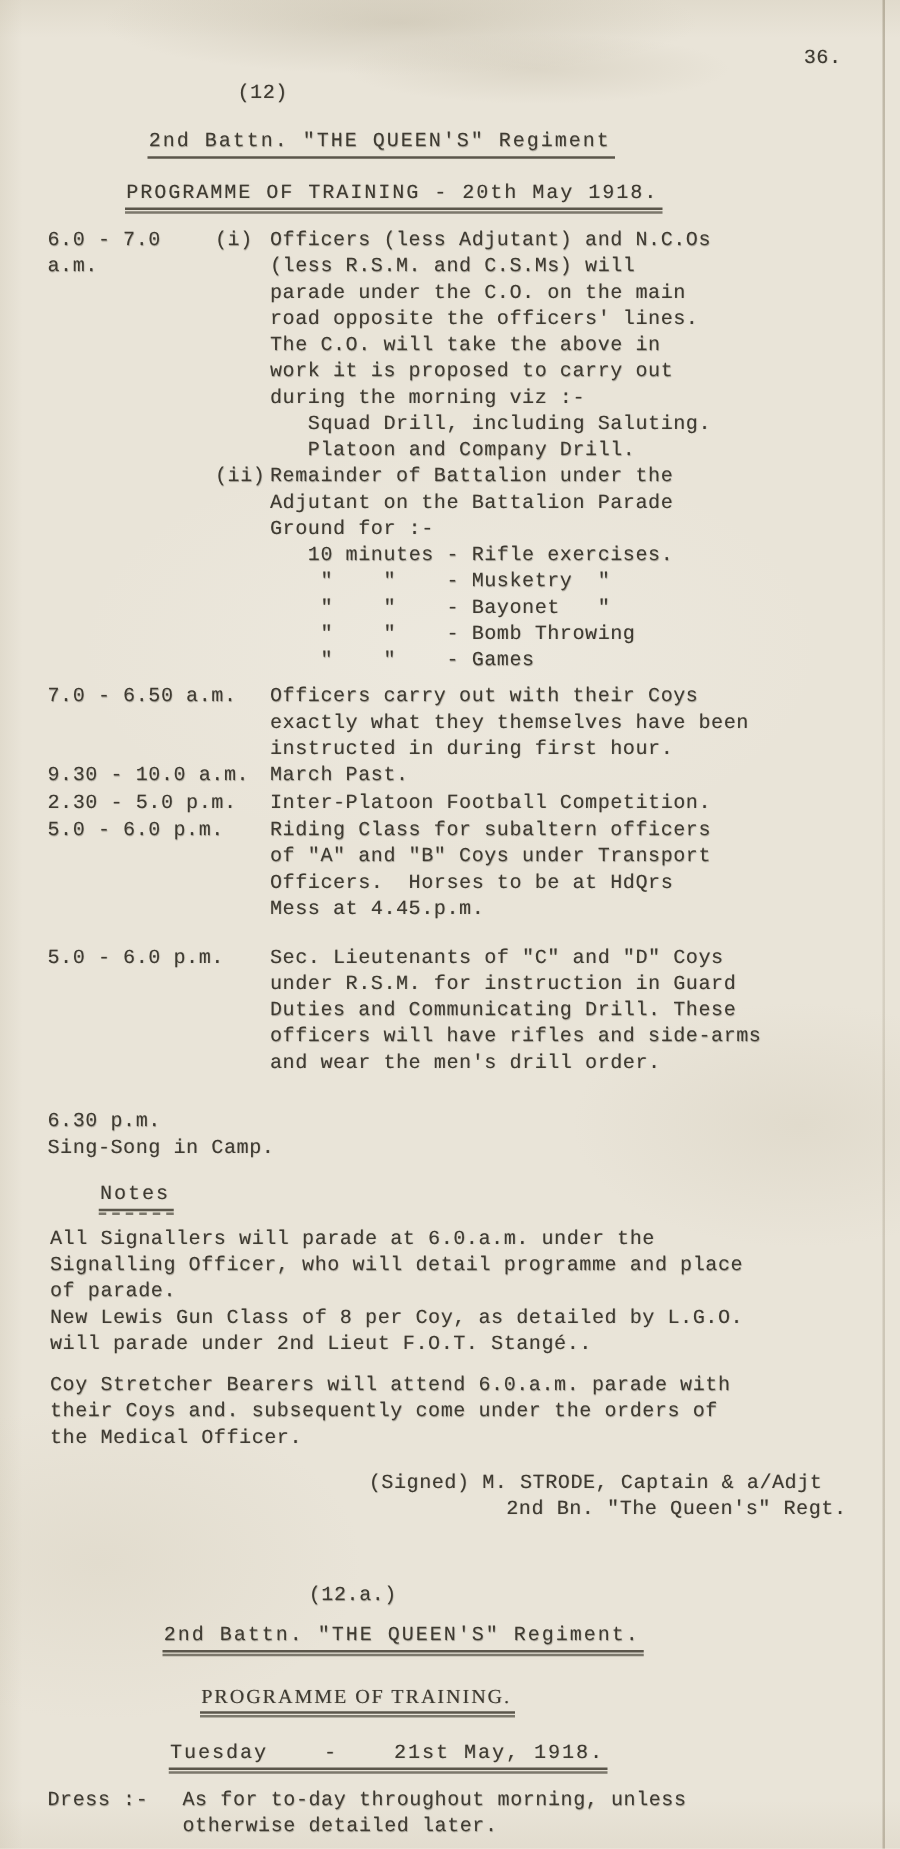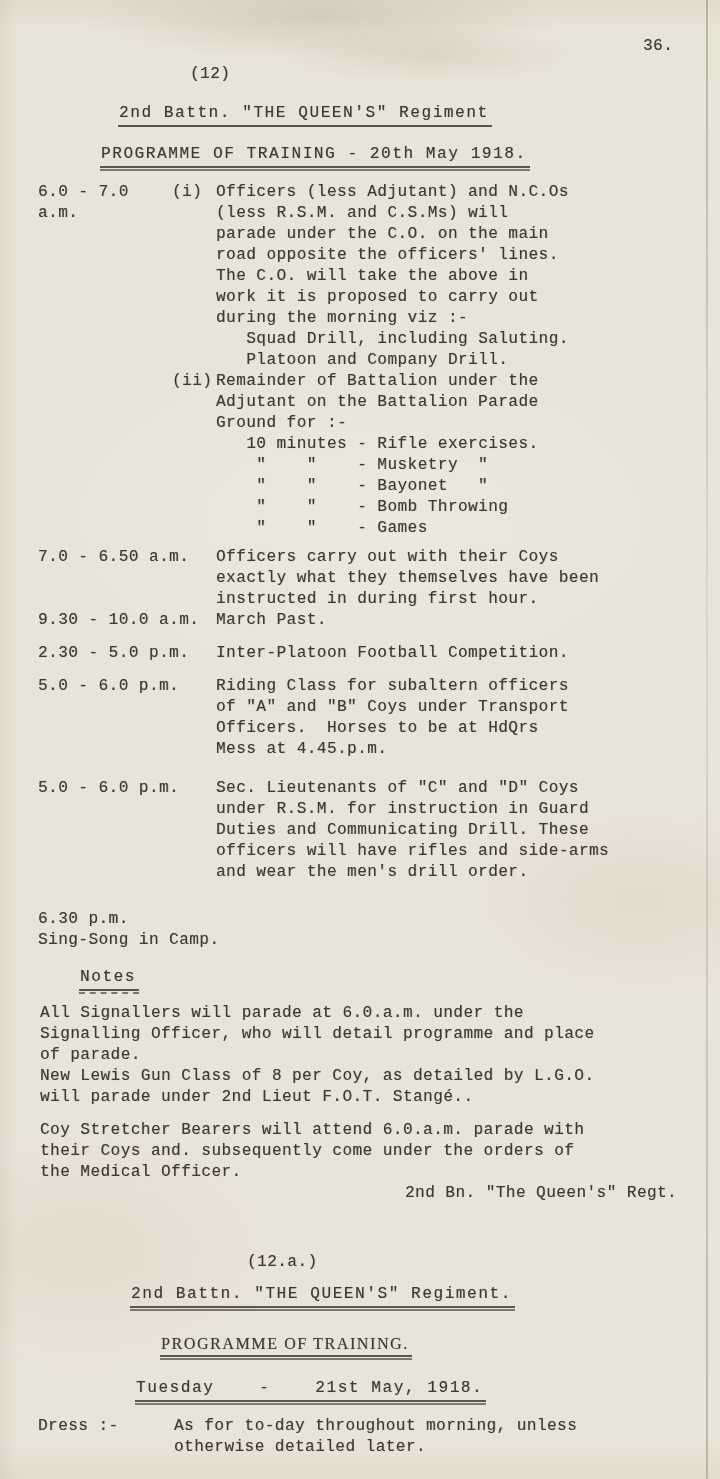--- a/index.html
+++ b/index.html
@@ -42,32 +42,32 @@
   .h-title1{margin:18px 0 0 80px;}
   .h-sub1{margin:17px 0 0 62px;text-decoration:underline;}
   .row{display:flex;align-items:flex-start;justify-content:flex-end;}
   .row .time{width:178px;flex:none;}
   .row .body{flex:1;}
   .row-first{margin-top:14px;}
   .row-first .time{width:134px;flex:none;}
   .subitem{display:flex;align-items:flex-start;}
   .subitem .sub-label{width:44px;flex:none;}
   .subitem .sub-text{flex:1;}
-  .mt8{margin-top:8px;} .mt0{margin-top:0;} .mt12{margin-top:12px;}
+  .mt8{margin-top:8px;} .mt0{margin-top:0;} .mt12{margin-top:1px;}
   .mt14{margin-top:26px;flex-direction:column;} .mt18{margin-top:18px;}
   .notes-head{margin:16px 0 0 41px;}
   .para{margin-top:12px;margin-left:2px;}
   .para2{margin-top:0;margin-left:2px;}
   .sig1{margin:15px 0 0 257px;}
   .sig2{margin:0 0 0 367px;}
   .sec-num2{margin:48px 0 0 209px;}
   .h-title2{margin:11px 0 0 92px;}
   .h-sub2{margin:25px 0 0 122px;font-family:Liberation Serif, serif;}
   .h-date{margin:21px 0 0 97px;}
-  .dress{display:flex;margin-top:14px;gap:28px;}
+  .dress{display:flex;margin-top:14px;}
   .dress .dress-label{width:108px;flex:none;}
   .dress .dress-body{flex:1;}
 </style>
 </head>
 <body>
 
 <div class="page">
   <div class="page-edge"></div>
 
   <div class="page-num">36.</div>
@@ -150,20 +150,21 @@
 
   <div class="para pre">All Signallers will parade at 6.0.a.m. under the
 Signalling Officer, who will detail programme and place
 of parade.</div>
   <div class="para2 pre">New Lewis Gun Class of 8 per Coy, as detailed by L.G.O.
 will parade under 2nd Lieut F.O.T. Stangé..</div>
   <div class="para pre">Coy Stretcher Bearers will attend 6.0.a.m. parade with
 their Coys and. subsequently come under the orders of
 the Medical Officer.</div>
 
+  <div class="sig1">(Signed) M. STRODE, Captain &amp; a/Adjt</div>
   <div class="sig2">2nd Bn. "The Queen's" Regt.</div>
 
   <div class="sec-num2">(12.a.)</div>
 
   <div class="h-title2">
     <span class="heading u2">2nd Battn. "THE QUEEN'S" Regiment.</span>
   </div>
   <div class="h-sub2">
     <span class="heading u2">PROGRAMME OF TRAINING.</span>
   </div>

